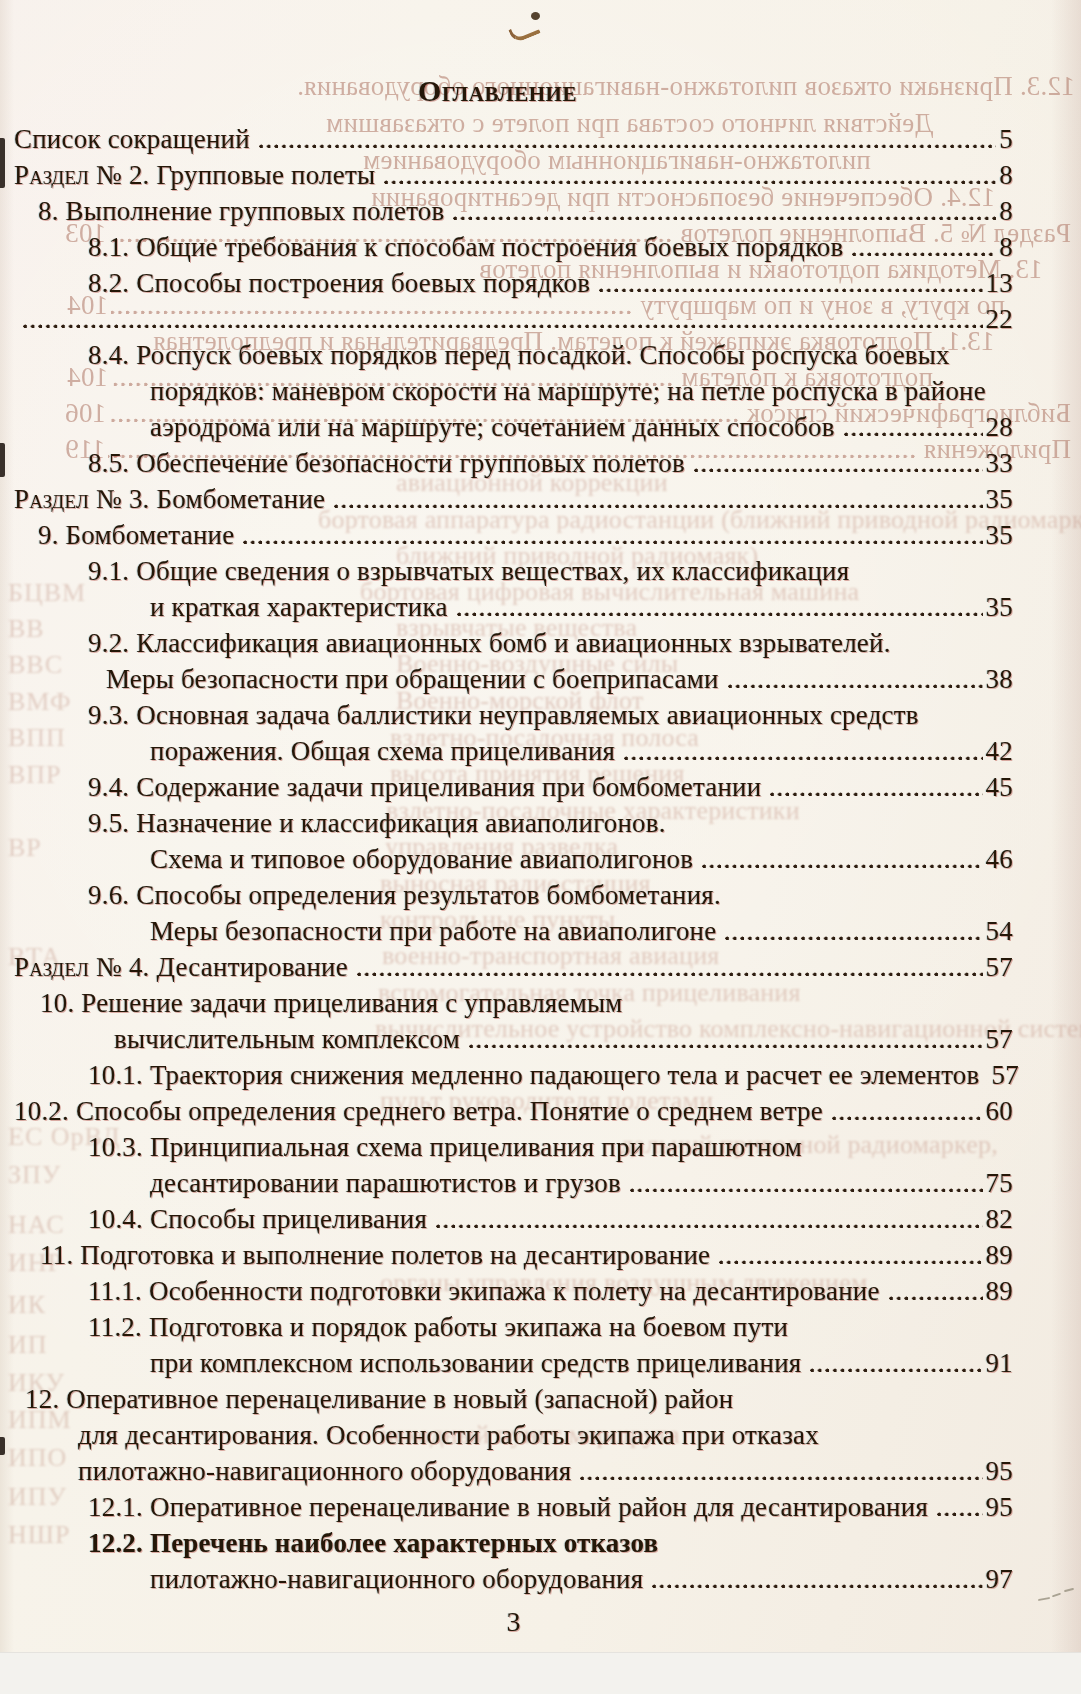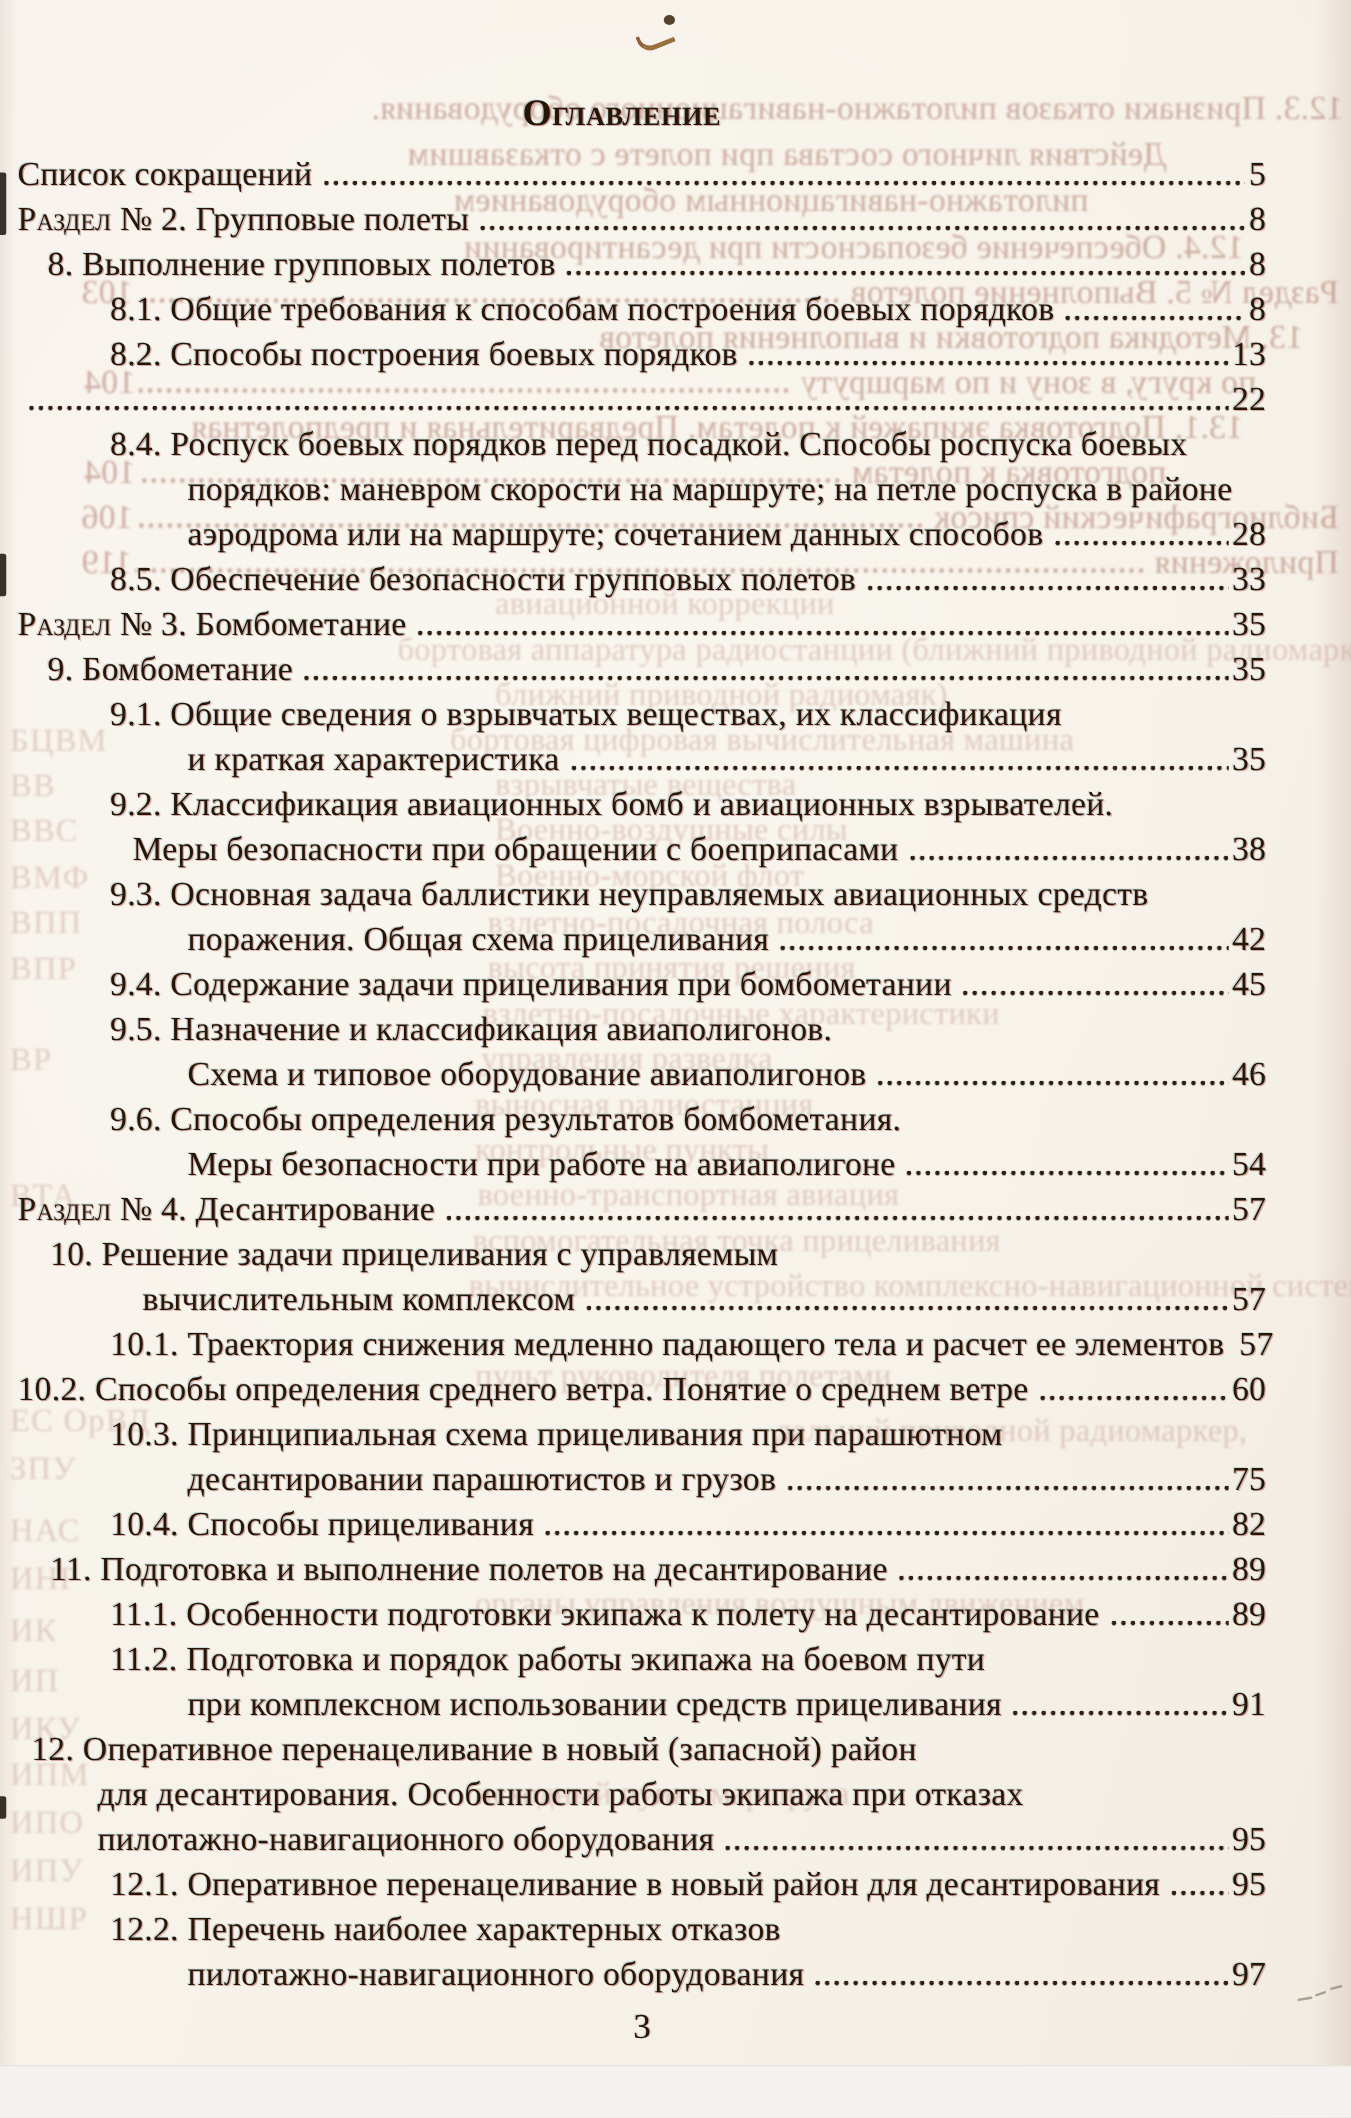--- a/index.html
+++ b/index.html
@@ -316,21 +316,21 @@
           <span class="text" style="margin-left: 64px;">пилотажно-навигационного оборудования</span>
           <span class="dots"></span>
           <span class="pg">95</span>
         </div>
         <div class="toc-row">
           <span class="text" style="margin-left: 74px;">12.1. Оперативное перенацеливание в новый район для десантирования</span>
           <span class="dots"></span>
           <span class="pg">95</span>
         </div>
         <div class="toc-row">
-          <span class="text" style="margin-left: 74px;">12.2. Перечень наиболее характерных отказов</span>
+          <span class="text" style="margin-left: 74px; font-weight: bold;">12.2. Перечень наиболее характерных отказов</span>
         </div>
         <div class="toc-row">
           <span class="text" style="margin-left: 136px;">пилотажно-навигационного оборудования</span>
           <span class="dots"></span>
           <span class="pg">97</span>
         </div>
       </div>
   </div>
 
   <div class="footer ink">3</div>

